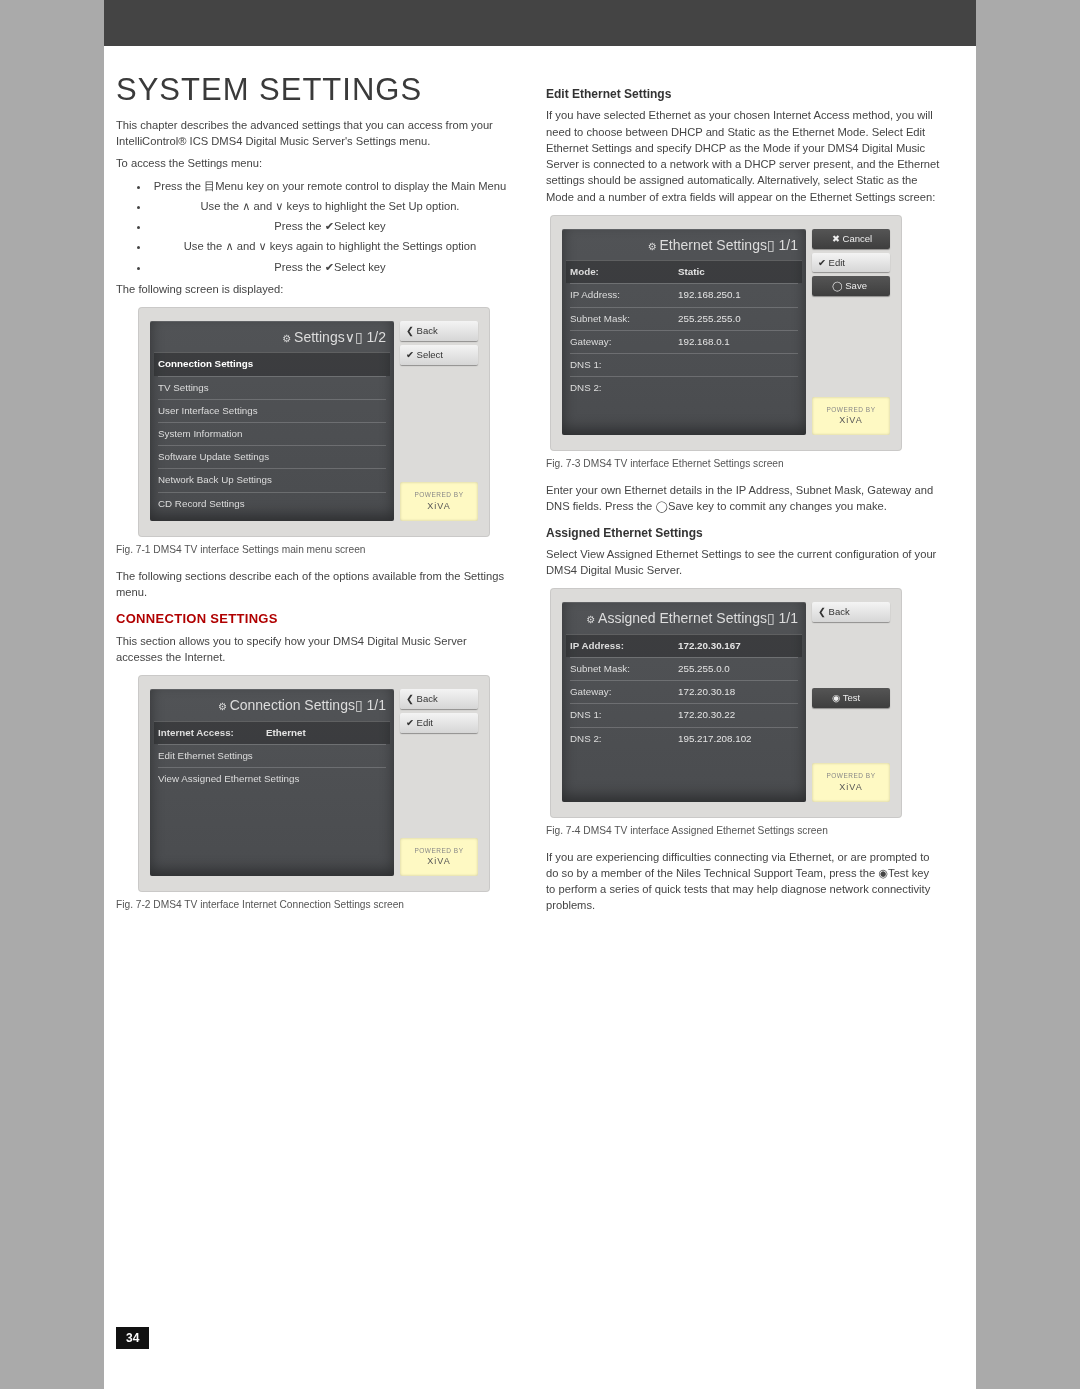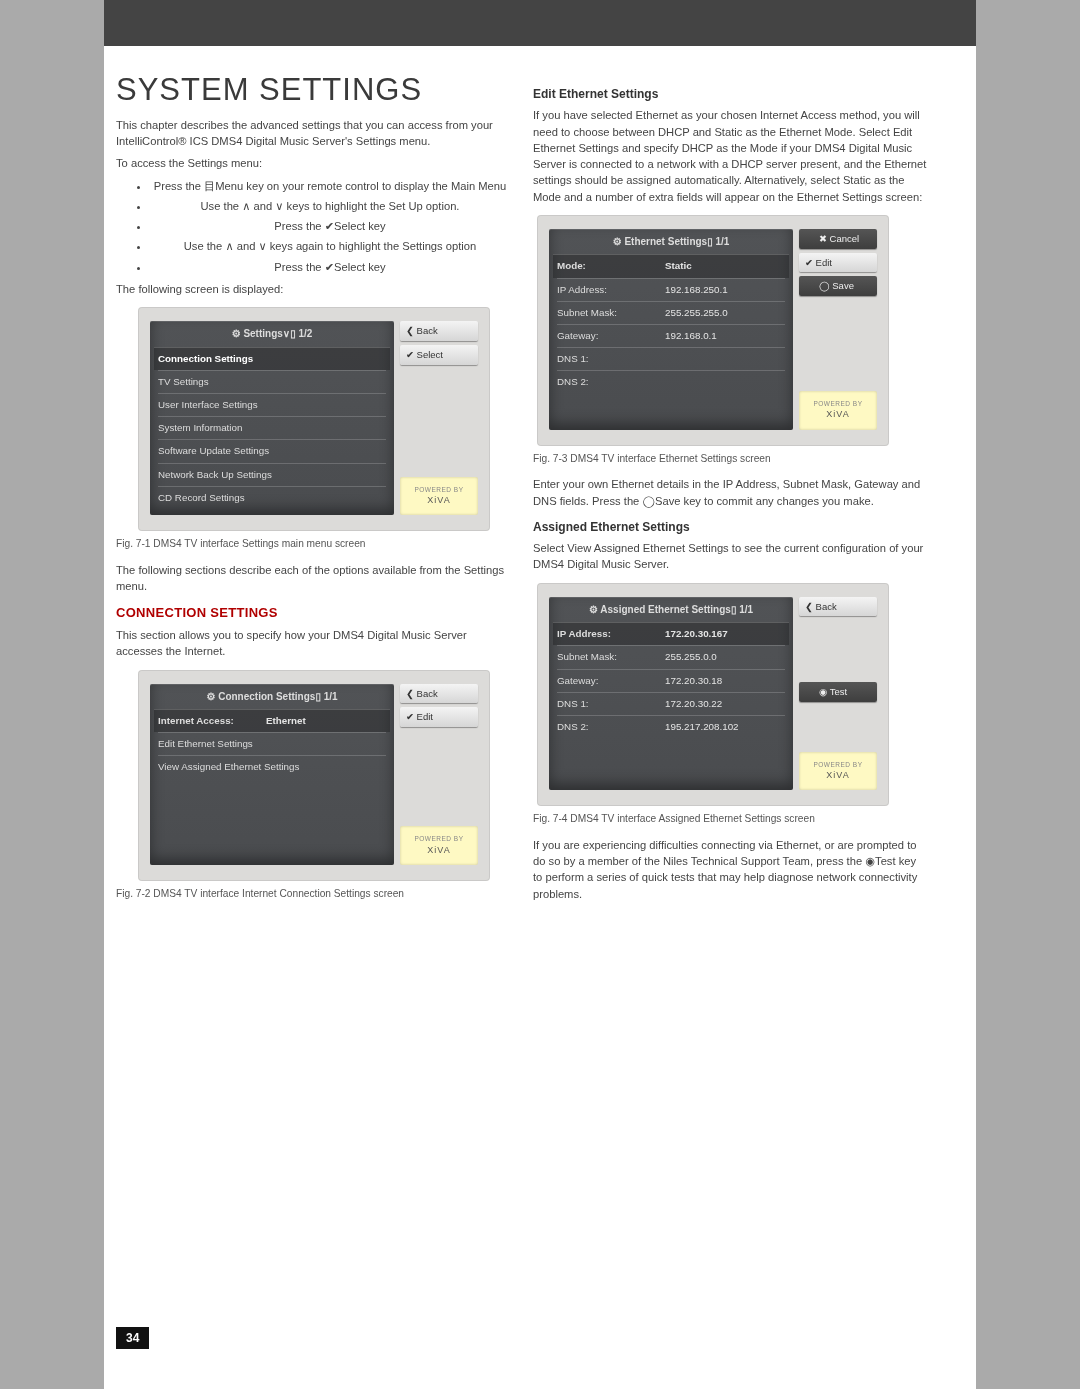--- a/index.html
+++ b/index.html
@@ -22,21 +22,21 @@
   }
   .top-accent {
     position: absolute;
     left: 0; right: 0; top: 0;
     height: 46px;
     background: #444;
   }
   .content {
     position: relative;
     display: flex;
-    gap: 23px;
+    gap: 36px;
   }
   .col {
     width: 394px;
     font-size: 11.2px;
     line-height: 1.45;
     color: #444;
   }
   h1.title {
     font-family: "Helvetica Neue", Arial, sans-serif;
     font-weight: 200;
@@ -76,25 +76,24 @@
   .tv-panel {
     background: linear-gradient(#515356, #4a4c4f);
     border-radius: 2px;
     padding: 4px 8px 6px 8px;
     box-shadow: inset 0 1px 0 rgba(255,255,255,0.12), inset 0 -6px 14px rgba(0,0,0,0.4);
   }
   .tv-main { flex: 1; min-height: 160px; }
   .tv-side { width: 78px; display:flex; flex-direction:column; gap:4px; }
   .tv-side .spacer { flex: 1; }
   .tv-titlebar {
-    display: flex; justify-content: center; align-items: center;
+    display: flex; justify-content: flex-end; align-items: center;
     padding: 2px 0 5px 0;
-    font-size: 10px;
+    font-size: 14px;
     color: #ddd;
-    font-weight: bold;
   }
   .tv-titlebar .ttl::before { content:"⚙ "; font-size:10px;}
   .tv-row {
     border-top: 1px solid rgba(255,255,255,0.18);
     padding: 4px 0;
     font-size: 9.8px;
     color: #ddd;
     display:flex; gap:10px;
   }
   .tv-row.selected { background: rgba(0,0,0,0.25); color:#fff; font-weight:600; padding:4px 4px; margin:0 -4px;}

